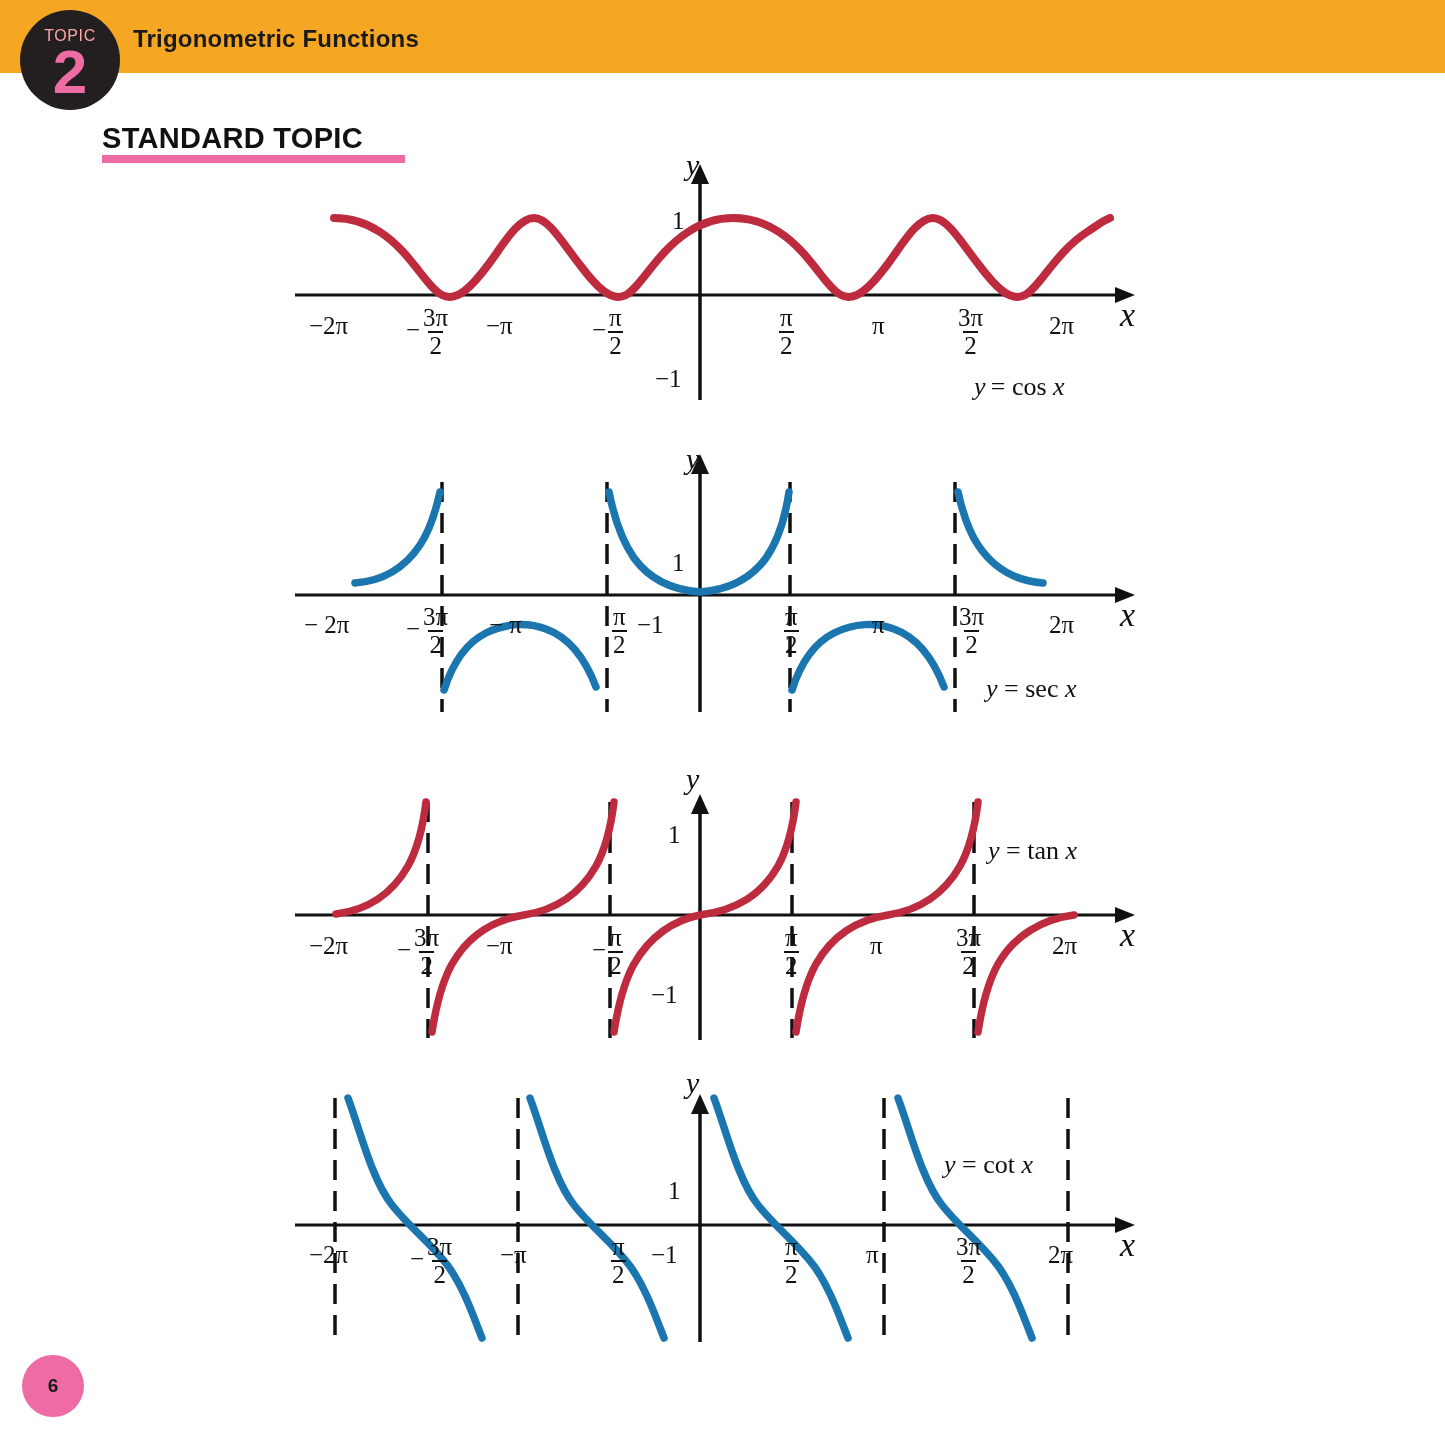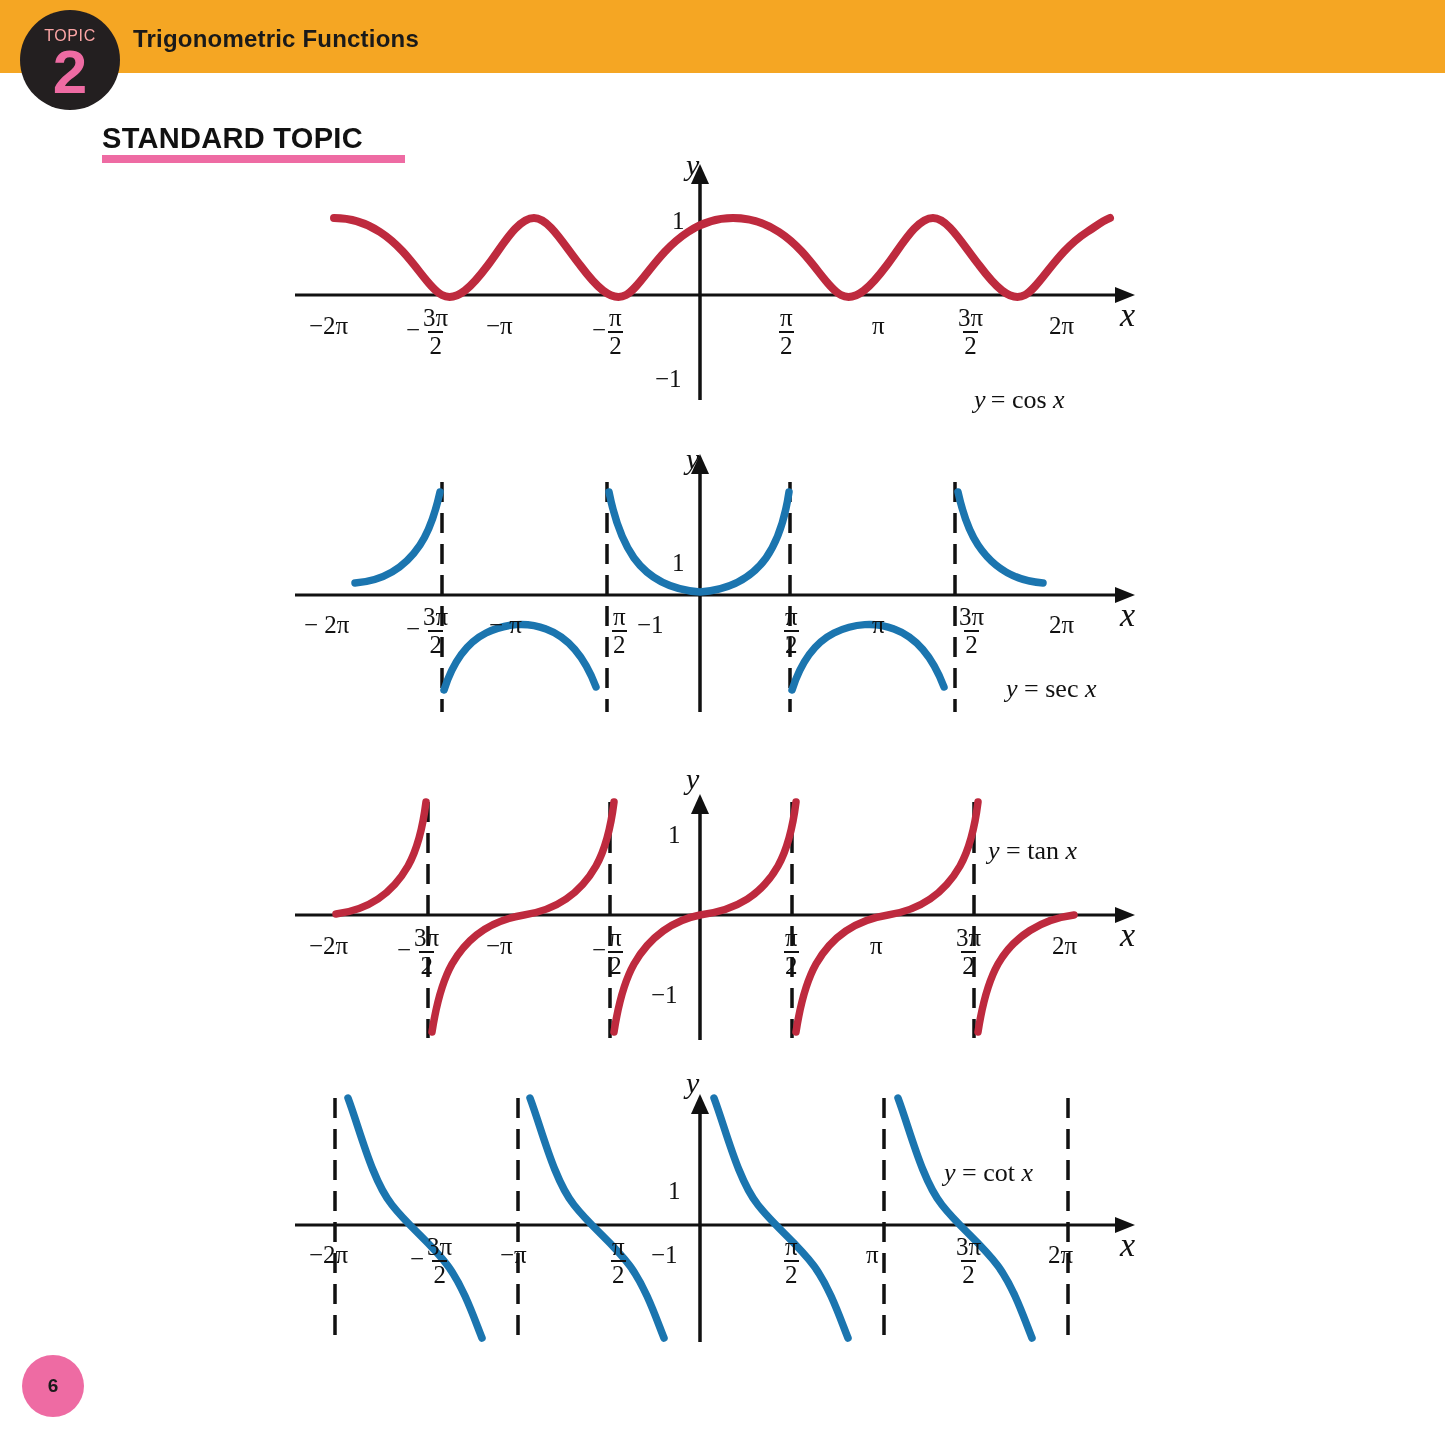--- a/index.html
+++ b/index.html
@@ -150,21 +150,21 @@
     </div>
     <div class="lbl tick" style="left:872px; top:163px;">π</div>
     <div class="lbl tick" style="left:957px; top:156px;">
       <span class="frac">
           <span class="num">3π</span>
           <span class="den">2</span>
         </span>
     </div>
     <div class="lbl tick" style="left:1049px; top:163px;">2π</div>
 
-    <div class="lbl fn-name" style="left:974px; top:237px;">
+    <div class="lbl fn-name" style="left:974px; top:224px;">
       <i>y</i> <span>=</span>&nbsp;<span>cos</span>&nbsp;<i>x</i>
     </div>
   </div>
 
   <div class="graph" style="top:440px; left:0; width:1445px; height:290px;">
     <svg width="1445" height="290" viewBox="0 0 1445 290">
       <line x1="295" y1="155" x2="1115" y2="155" stroke="#111" stroke-width="3"></line>
       <polygon points="1115,147 1135,155 1115,163" fill="#111"></polygon>
       <line x1="700" y1="272" x2="700" y2="32" stroke="#111" stroke-width="3.5"></line>
       <polygon points="691,34 700,14 709,34" fill="#111"></polygon>
@@ -213,21 +213,21 @@
         </span>
     </div>
     <div class="lbl tick" style="left:872px; top:172px;">π</div>
     <div class="lbl tick" style="left:958px; top:165px;">
       <span class="frac">
           <span class="num">3π</span>
           <span class="den">2</span>
         </span>
     </div>
     <div class="lbl tick" style="left:1049px; top:172px;">2π</div>
-    <div class="lbl fn-name" style="left:986px; top:236px;margin-left:20px;">
+    <div class="lbl fn-name" style="left:986px; top:236px;">
       <i>y</i>&nbsp;<span>=</span>&nbsp;<span>sec</span>&nbsp;<i>x</i>
     </div>
   </div>
 
   <div class="graph" style="top:770px; left:0; width:1445px; height:290px;">
     <svg width="1445" height="290" viewBox="0 0 1445 290">
       <line x1="295" y1="145" x2="1115" y2="145" stroke="#111" stroke-width="3"></line>
       <polygon points="1115,137 1135,145 1115,153" fill="#111"></polygon>
       <line x1="700" y1="270" x2="700" y2="42" stroke="#111" stroke-width="3.5"></line>
       <polygon points="691,44 700,24 709,44" fill="#111"></polygon>
@@ -326,21 +326,21 @@
         </span>
     </div>
     <div class="lbl tick" style="left:866px; top:172px;">π</div>
     <div class="lbl tick" style="left:955px; top:165px;">
       <span class="frac">
           <span class="num">3π</span>
           <span class="den">2</span>
         </span>
     </div>
     <div class="lbl tick" style="left:1048px; top:172px;">2π</div>
-    <div class="lbl fn-name" style="left:944px; top:82px;margin-top:8px;">
+    <div class="lbl fn-name" style="left:944px; top:82px;">
       <i>y</i>&nbsp;<span>=</span>&nbsp;<span>cot</span>&nbsp;<i>x</i>
     </div>
   </div>
 
   <div class="page-badge">
     <span>6</span>
   </div>
 
 </div>
 

